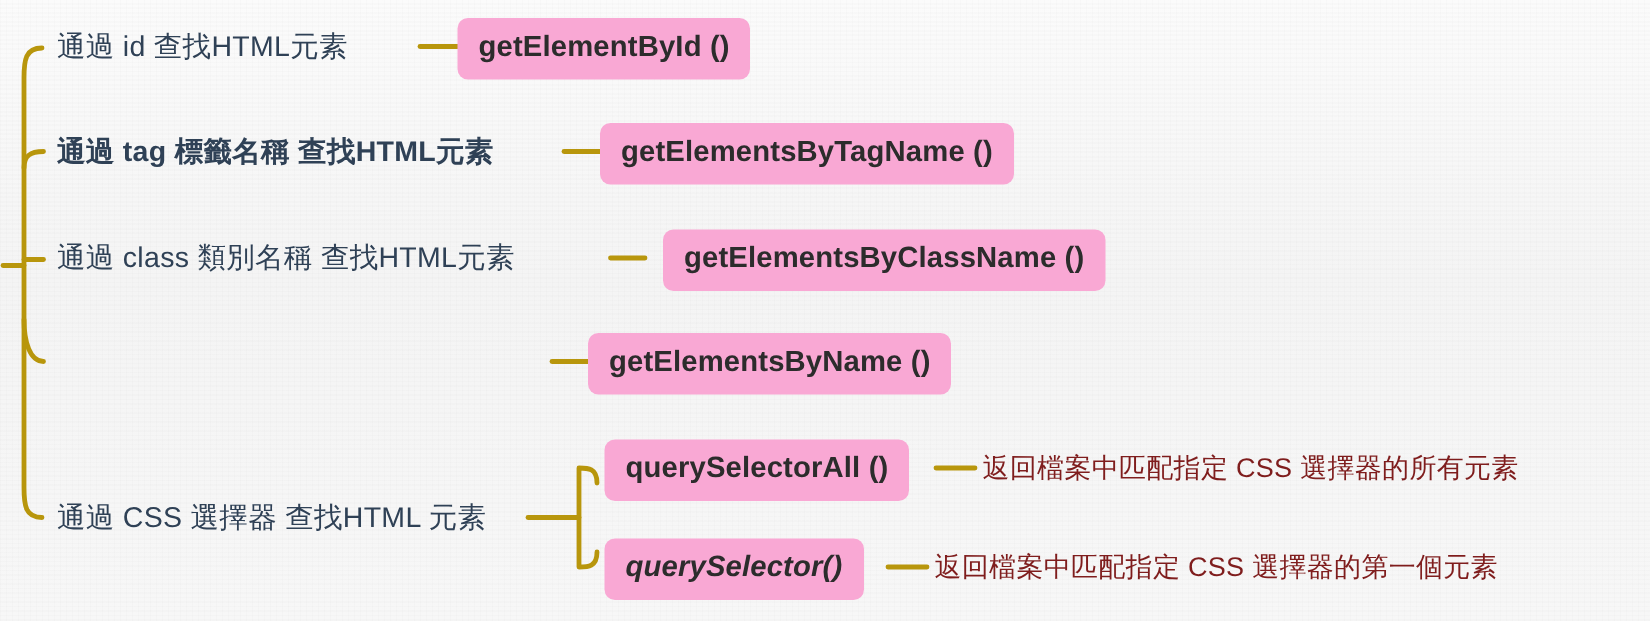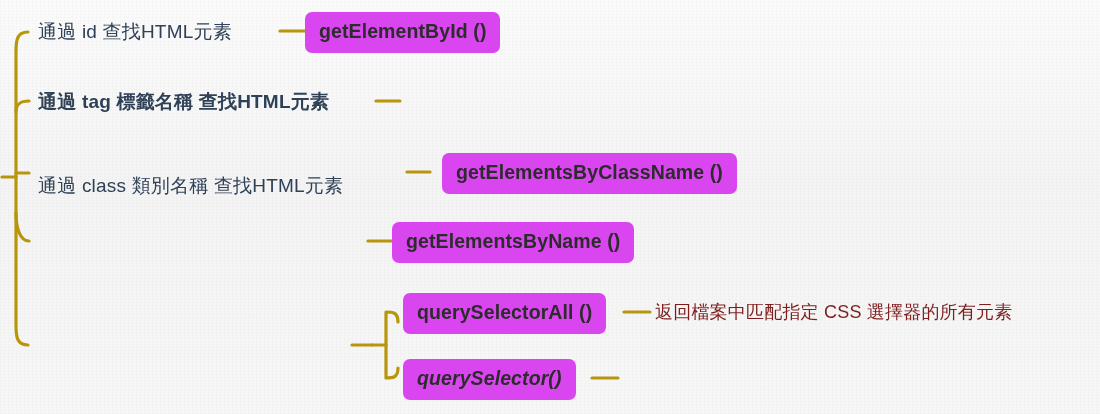--- a/index.html
+++ b/index.html
@@ -40,21 +40,21 @@
     position: absolute;
     white-space: nowrap;
     color: #2f4156;
     font-size: 19px;
     line-height: 1;
     letter-spacing: 0.2px;
   }
   .badge {
     position: absolute;
     white-space: nowrap;
-    background: #d946ef;
+    background: #f9a8d4;
     color: #2c2c2c;
     font-size: 19.5px;
     font-weight: bold;
     line-height: 1;
     border-radius: 7px;
     padding: 10px 14px 11px 14px;
     letter-spacing: 0.1px;
   }
   .desc {
     position: absolute;
@@ -97,25 +97,28 @@
 
       <path d="M624 312 L650 312"></path>
       <path d="M592 378 L618 378"></path>
     </g>
   </svg>
 
   <div class="node-label" style="left:38px; top:22px;">通過 id 查找HTML元素</div>
   <div class="badge" style="left:305px; top:12px;">getElementById ()</div>
 
   <div class="node-label" style="left:38px; top:92px;font-weight:bold;">通過 tag 標籤名稱 查找HTML元素</div>
+  <div class="badge" style="left:400px; top:82px;">getElementsByTagName ()</div>
 
-  <div class="node-label" style="left:38px; top:176px;">通過 class 類別名稱 查找HTML元素</div>
+  <div class="node-label" style="left:38px; top:163px;">通過 class 類別名稱 查找HTML元素</div>
   <div class="badge" style="left:442px; top:153px;">getElementsByClassName ()</div>
 
   <div class="badge" style="left:392px; top:222px;text-align:center;">getElementsByName ()</div>
 
+  <div class="node-label" style="left:38px; top:336px;">通過 CSS 選擇器 查找HTML 元素</div>
 
   <div class="badge" style="left:403px; top:293px;text-align:right;">querySelectorAll ()</div>
   <div class="desc" style="left:655px; top:303px;">返回檔案中匹配指定 CSS 選擇器的所有元素</div>
 
   <div class="badge" style="left:403px; top:359px;font-style:italic;">querySelector()</div>
+  <div class="desc" style="left:623px; top:369px;">返回檔案中匹配指定 CSS 選擇器的第一個元素</div>
 
 </div>
 
 </body></html>

